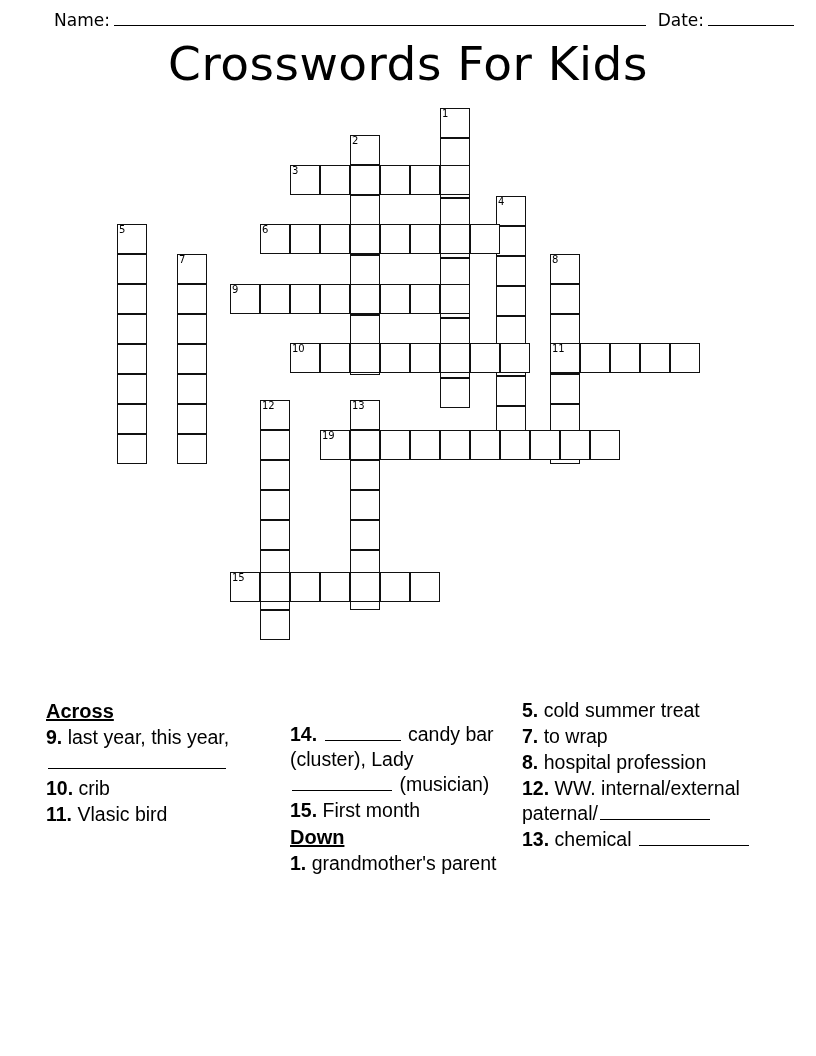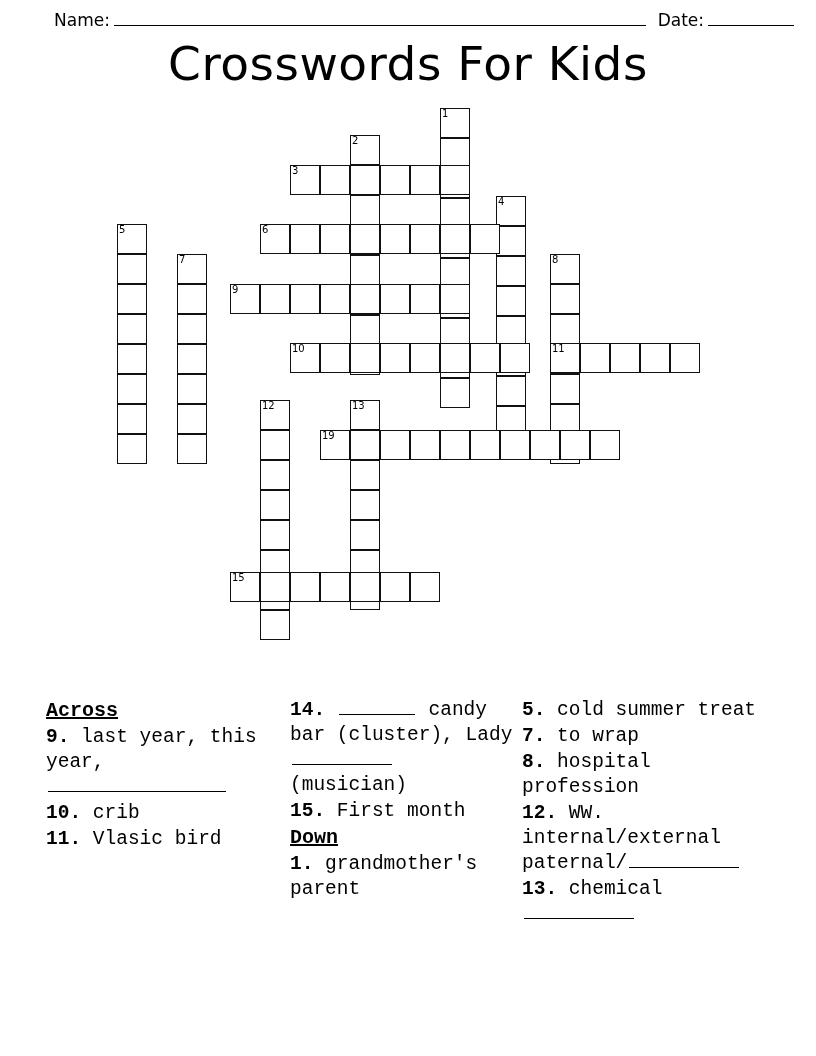--- a/index.html
+++ b/index.html
@@ -91,24 +91,24 @@
     width: 816px;
     height: 300px;
     display: flex;
     align-items: flex-start;
     padding: 0 30px 0 46px;
     box-sizing: border-box;
   }
   .clue-col {
     font-size: 19.5px;
     line-height: 25px;
-    font-family: Liberation Mono, monospace;
+    font-family: Liberation Sans, sans-serif;
   }
   .col-1 { width: 244px; }
-  .col-2 { width: 232px; }
+  .col-2 { width: 232px; margin-top: 24px; }
   .col-3 { width: 250px; }
 
   .clue-heading {
     font-weight: bold;
     text-decoration: underline;
     font-size: 20px;
     line-height: 26px;
     margin: 0 0 1px 0;
   }
   .clue {

